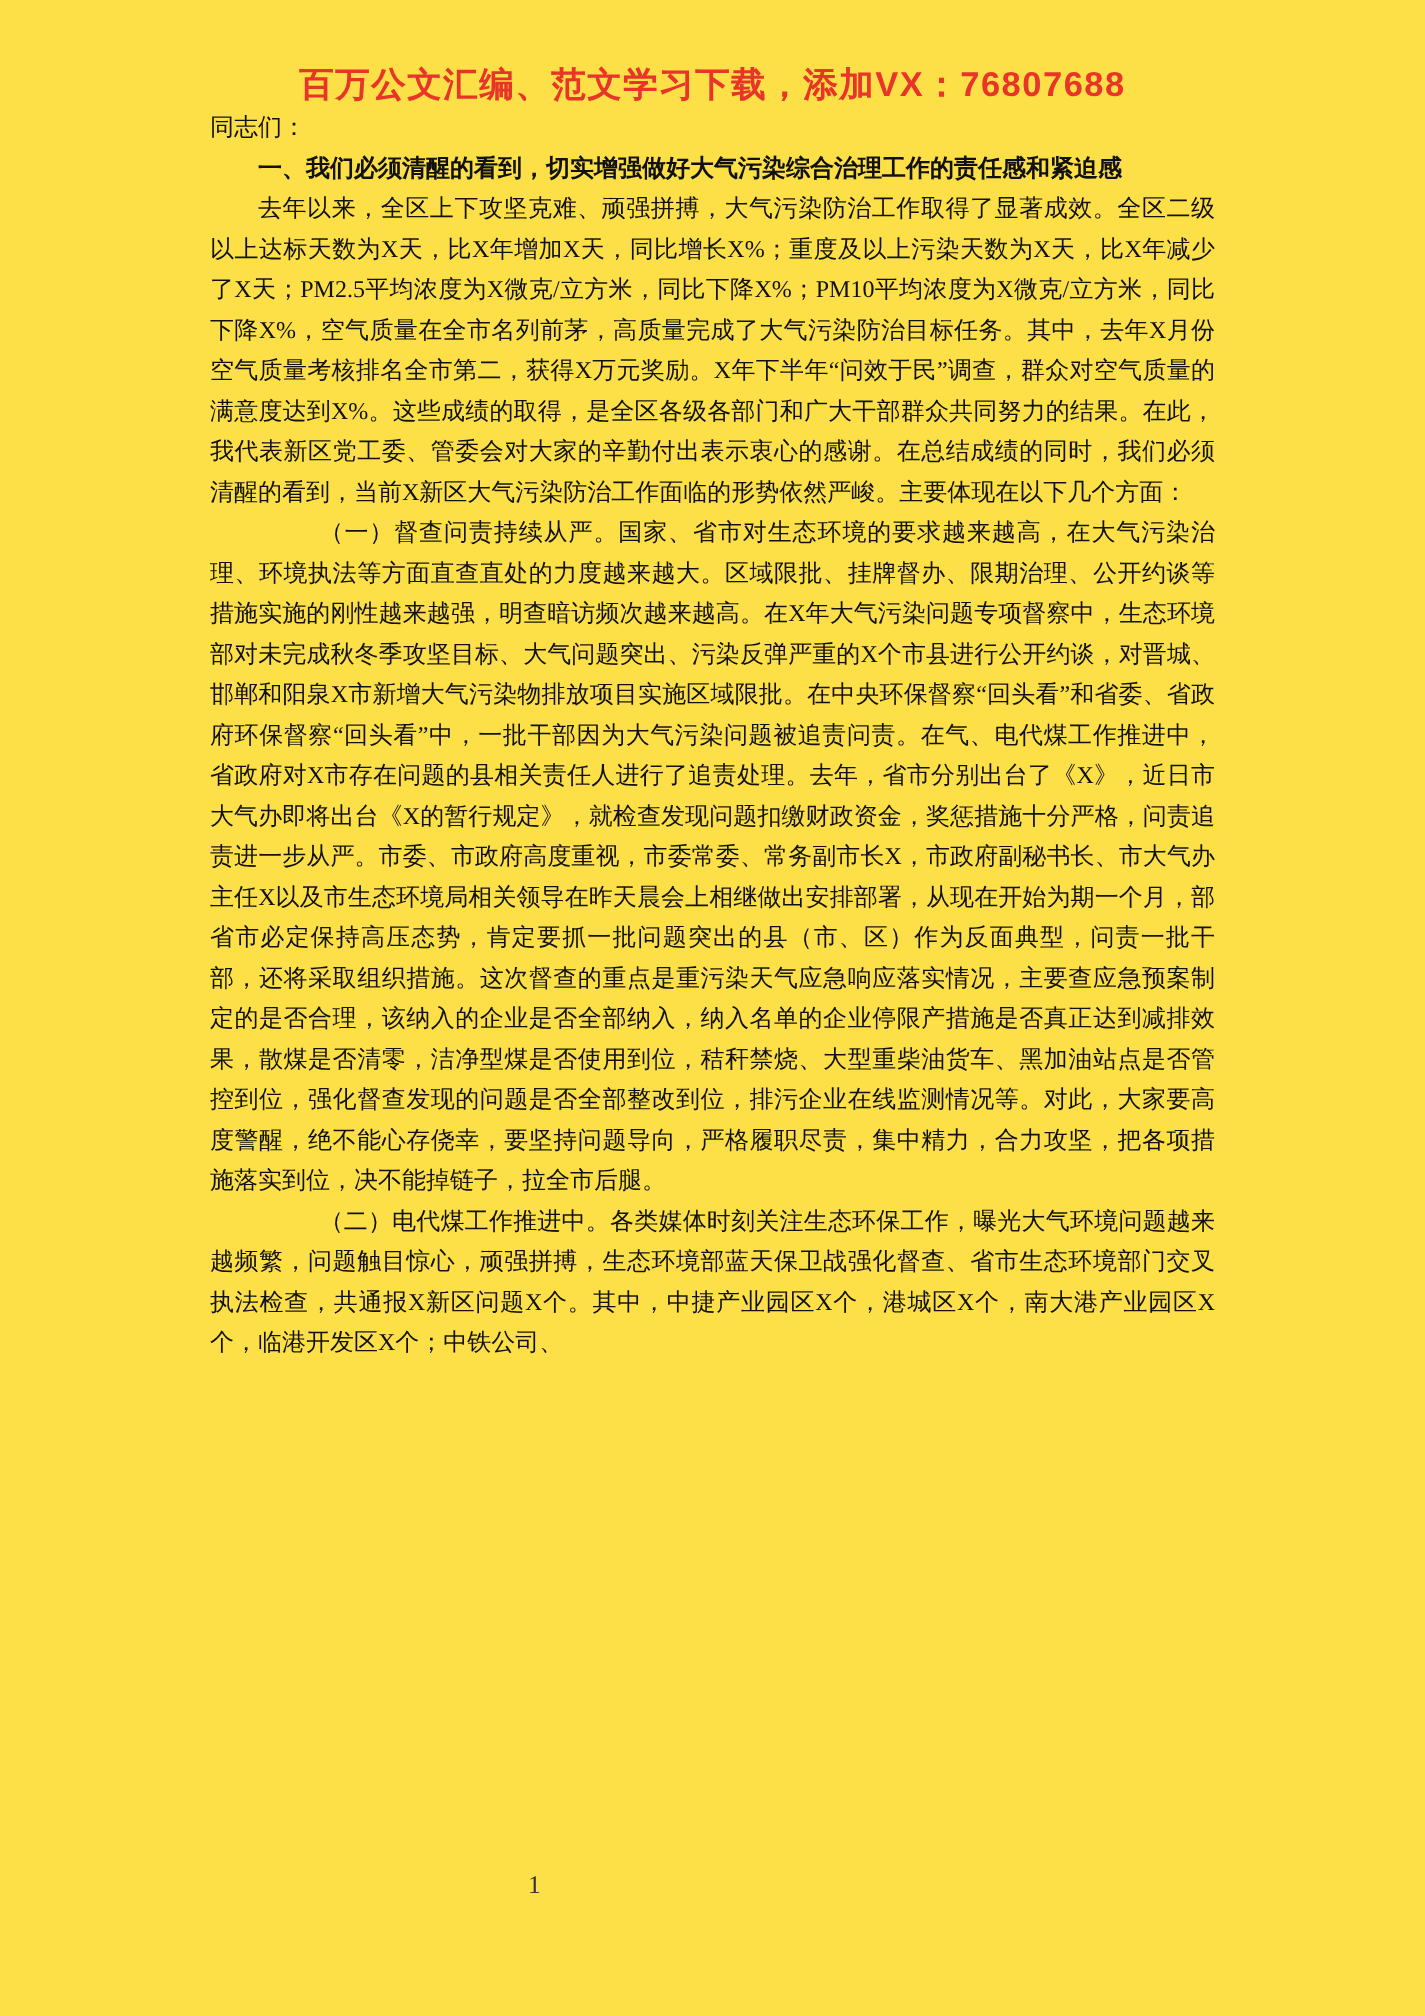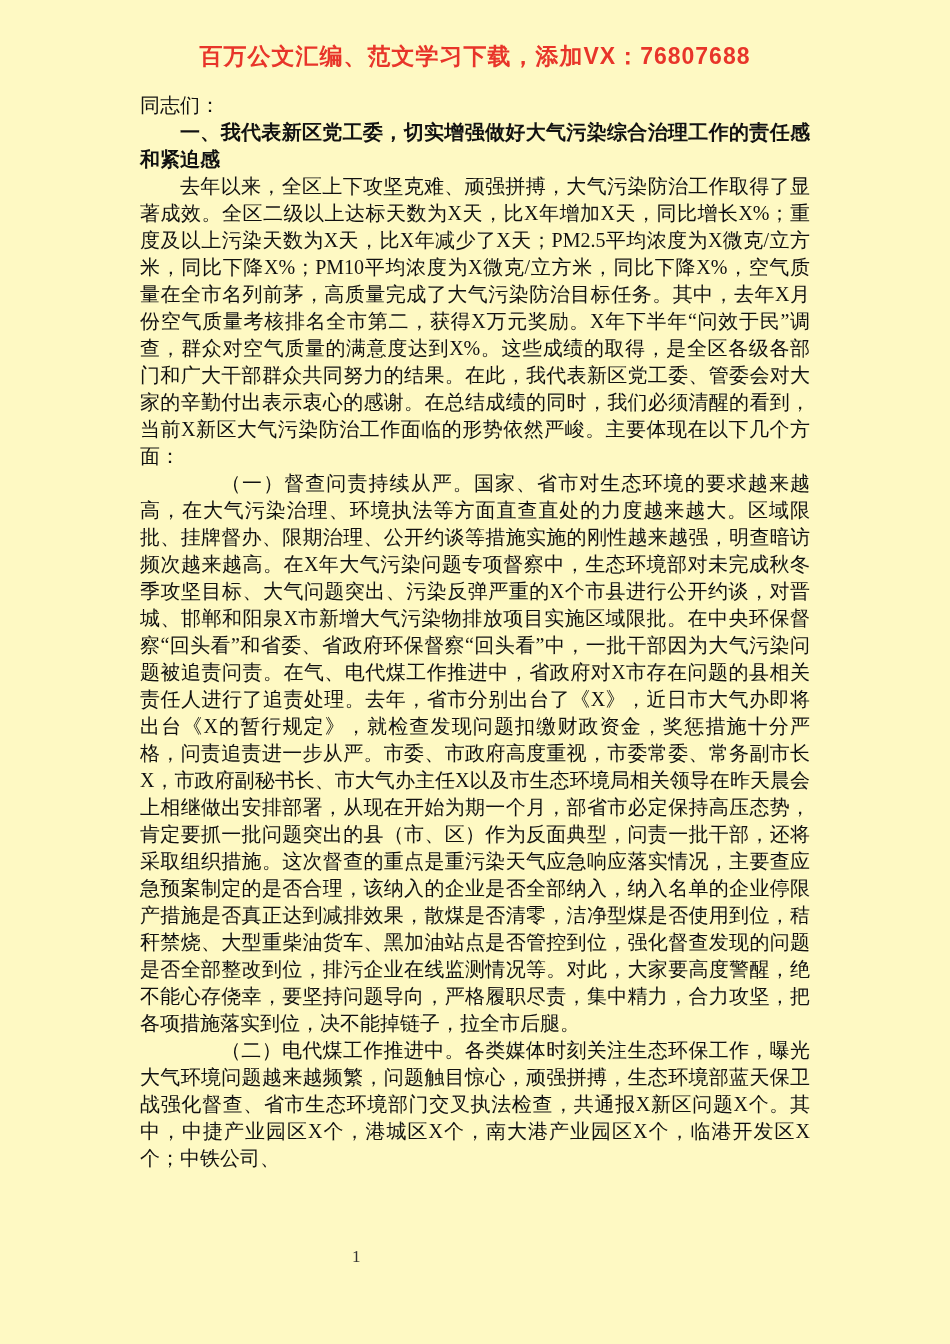--- a/index.html
+++ b/index.html
@@ -1,43 +1,43 @@
 <!DOCTYPE html>
 <html><head>
 <meta charset="utf-8">
 <style>
   html, body { margin:0; padding:0; background:#ffffff; }
   .page {
     position:relative;
     width:950px;
     height:1344px;
-    background:#fef9c3;
+    background:#fde047;
     font-family:"Liberation Serif","DejaVu Serif",serif;
     color:#111111;
     overflow:hidden;
   }
   .promo-banner {
     position:absolute;
     top:41px;
     left:0;
     width:100%;
     text-align:center;
     font-family:"Liberation Sans","DejaVu Sans",sans-serif;
     font-weight:700;
     font-size:23px;
     letter-spacing:1px;
     color:#e8352a;
     white-space:nowrap;
   }
   .doc-body {
     position:absolute;
-    top:92px;
+    top:72px;
     left:140px;
     width:670px;
-    font-size:20px;
+    font-size:16px;
     line-height:27px;
     text-align:justify;
     text-justify:inter-ideograph;
   }
   .doc-body p { margin:0; text-indent:2em; }
   p.salutation { text-indent:0; }
   p.heading { font-weight:700; }
   .bold-lead { font-weight:400;margin-left:41px; }
   .page-number {
     position:absolute;
@@ -53,21 +53,21 @@
 
 <div class="page">
 
   <div class="promo-banner" style="color: rgb(232, 53, 42);">百万公文汇编、范文学习下载，添加VX：76807688</div>
 
   <div class="doc-body">
 
     <p class="salutation">同志们：</p>
 
 
-    <p class="heading">一、我代表新区党工委，切实增强做好大气污染综合治理工作的责任感和紧迫感</p>
+    <p class="heading">一、我们必须清醒的看到，切实增强做好大气污染综合治理工作的责任感和紧迫感</p>
 
     <p>去年以来，全区上下攻坚克难、顽强拼搏，大气污染防治工作取得了显著成效。全区二级以上达标天数为X天，比X年增加X天，同比增长X%；重度及以上污染天数为X天，比X年减少了X天；PM2.5平均浓度为X微克/立方米，同比下降X%；PM10平均浓度为X微克/立方米，同比下降X%，空气质量在全市名列前茅，高质量完成了大气污染防治目标任务。其中，去年X月份空气质量考核排名全市第二，获得X万元奖励。X年下半年“问效于民”调查，群众对空气质量的满意度达到X%。这些成绩的取得，是全区各级各部门和广大干部群众共同努力的结果。在此，我代表新区党工委、管委会对大家的辛勤付出表示衷心的感谢。在总结成绩的同时，我们必须清醒的看到，当前X新区大气污染防治工作面临的形势依然严峻。主要体现在以下几个方面：</p>
 
     <p><span class="bold-lead">（一）督查问责持续从严。</span><span>国家、省市对生态环境的要求越来越高，在大气污染治理、环境执法等方面直查直处的力度越来越大。区域限批、挂牌督办、限期治理、公开约谈等措施实施的刚性越来越强，明查暗访频次越来越高。在X年大气污染问题专项督察中，生态环境部对未完成秋冬季攻坚目标、大气问题突出、污染反弹严重的X个市县进行公开约谈，对晋城、邯郸和阳泉X市新增大气污染物排放项目实施区域限批。在中央环保督察“回头看”和省委、省政府环保督察“回头看”中，一批干部因为大气污染问题被追责问责。在气、电代煤工作推进中，省政府对X市存在问题的县相关责任人进行了追责处理。去年，省市分别出台了《X》，近日市大气办即将出台《X的暂行规定》，就检查发现问题扣缴财政资金，奖惩措施十分严格，问责追责进一步从严。市委、市政府高度重视，市委常委、常务副市长X，市政府副秘书长、市大气办主任X以及市生态环境局相关领导在昨天晨会上相继做出安排部署，从现在开始为期一个月，部省市必定保持高压态势，肯定要抓一批问题突出的县（市、区）作为反面典型，问责一批干部，还将采取组织措施。这次督查的重点是重污染天气应急响应落实情况，主要查应急预案制定的是否合理，该纳入的企业是否全部纳入，纳入名单的企业停限产措施是否真正达到减排效果，散煤是否清零，洁净型煤是否使用到位，秸秆禁烧、大型重柴油货车、黑加油站点是否管控到位，强化督查发现的问题是否全部整改到位，排污企业在线监测情况等。对此，大家要高度警醒，绝不能心存侥幸，要坚持问题导向，严格履职尽责，集中精力，合力攻坚，把各项措施落实到位，决不能掉链子，拉全市后腿。</span></p>
 
     <p><span class="bold-lead">（二）电代煤工作推进中。</span><span>各类媒体时刻关注生态环保工作，曝光大气环境问题越来越频繁，问题触目惊心，顽强拼搏，生态环境部蓝天保卫战强化督查、省市生态环境部门交叉执法检查，共通报X新区问题X个。其中，中捷产业园区X个，港城区X个，南大港产业园区X个，临港开发区X个；中铁公司、</span></p>
 
   </div>
 
   <div class="page-number">1</div>

